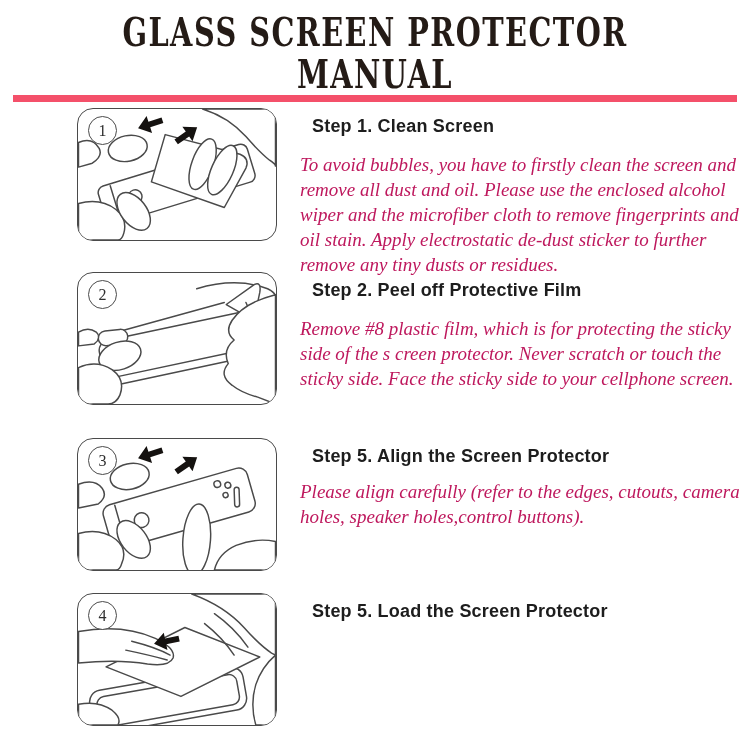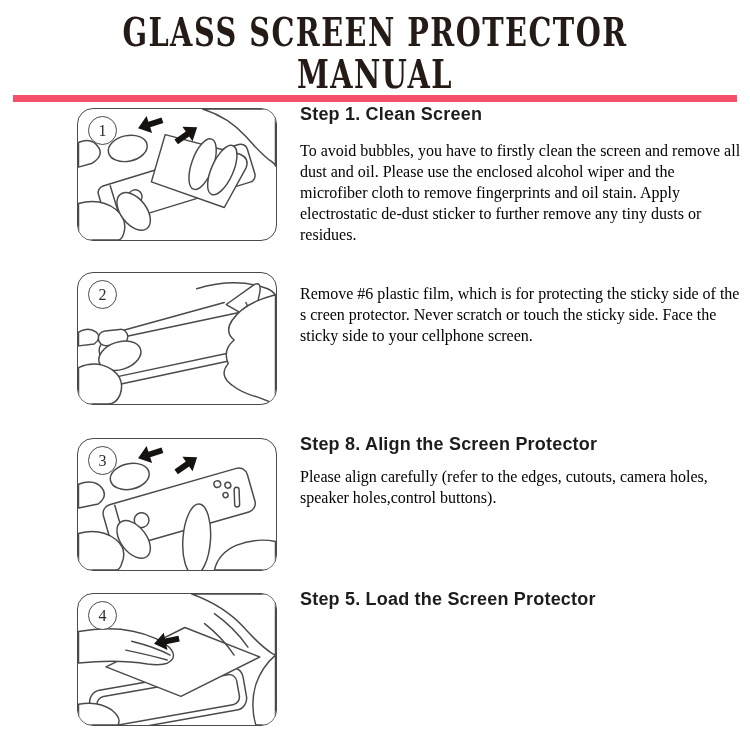--- a/index.html
+++ b/index.html
@@ -33,26 +33,26 @@
   .art .noline{fill:none;}
   .art .arr{fill:#151210;stroke:none;}
   .badge{
     position:absolute;left:10px;top:7px;width:27px;height:27px;
     border:1.6px solid #4A4A4A;border-radius:50%;
     font-family:"Liberation Serif",serif;font-size:16px;color:#2e2e2e;
     display:flex;align-items:center;justify-content:center;background:#fff;z-index:2;
   }
   .step-text{position:absolute;left:300px;top:-4px;width:444px;}
   .step-heading{
-    margin:0;font-family:"Liberation Sans",sans-serif;font-weight:700;
+    margin:12px;font-family:"Liberation Sans",sans-serif;font-weight:700;
     font-size:18px;color:#1D1D1D;letter-spacing:0.2px;
   }
   .step-body{
     margin:15px 0 0 0;font-family:"Liberation Serif",serif;
-    font-size:16px;line-height:1.32;color:#000000;
+    font-size:19px;line-height:1.32;color:#be185d;font-style:italic;
   }
   .row-3 .step-body{margin-top:11px;}
 </style>
 </head>
 <body>
 
 <div class="title-wrap">
   <div class="title-line title-line-1" style="color: rgb(36, 27, 22);">GLASS SCREEN PROTECTOR</div>
   <div class="title-line title-line-2" style="color: rgb(36, 27, 22);">MANUAL</div>
 </div>
@@ -102,21 +102,22 @@
       <path d="M150,32 L178,12 Q186,8 184,20 L178,48 Z"></path>
       <path class="noline" d="M170,30 L178,48 L186,28"></path>
       <path d="M200,22 Q168,30 156,48 Q148,60 158,68 Q146,78 152,92 Q142,104 156,114 Q166,122 182,126 L200,133 Z"></path>
       <path d="M0,60 Q10,54 18,60 Q24,66 16,72 L0,74 Z"></path>
       <rect x="20" y="58" width="30" height="15" rx="7.5" transform="rotate(-6 35 65)"></rect>
       <ellipse cx="42" cy="84" rx="22" ry="14" transform="rotate(-18 42 84)"></ellipse>
       <path d="M0,96 Q18,88 34,98 Q48,108 42,124 Q38,133 30,133 L0,133 Z"></path>
     </svg>
   </div>
   <div class="step-text">
-    <p class="step-body">Remove #6 plastic film, which is for protecting the sticky side of the s creen protector. Never scratch or touch the sticky side. Face the sticky side to your cellphone screen.</p>
+    <h2 class="step-heading">Step 2. Peel off Protective Film</h2>
+    <p class="step-body">Remove #8 plastic film, which is for protecting the sticky side of the s creen protector. Never scratch or touch the sticky side. Face the sticky side to your cellphone screen.</p>
   </div>
 </section>
 
 <section class="step-row row-3">
   <div class="figure-box">
     <span class="badge">3</span>
     <svg class="art" viewBox="0 0 200 133">
       <path d="M0,46 Q16,40 24,50 Q30,58 20,66 L0,70 Z"></path>
       <g>
         <g transform="rotate(-16 100 70)">
@@ -132,21 +133,21 @@
       <ellipse cx="52" cy="38" rx="20" ry="13" transform="rotate(-12 52 38)"></ellipse>
       <ellipse cx="120" cy="102" rx="14" ry="36" transform="rotate(4 120 102)"></ellipse>
       <path d="M200,133 L138,133 Q142,116 160,108 Q180,100 200,104 Z"></path>
       <path d="M0,96 Q22,90 38,102 Q50,112 44,126 Q42,133 38,133 L0,133 Z"></path>
       <ellipse cx="56" cy="102" rx="13" ry="22" transform="rotate(-38 56 102)"></ellipse>
       <polygon class="arr" points="0,6 14,6 14,0 26,9 14,18 14,12 0,12" transform="translate(88,20) rotate(162)"></polygon>
       <polygon class="arr" points="0,6 14,6 14,0 26,9 14,18 14,12 0,12" transform="translate(94,26) rotate(-35)"></polygon>
     </svg>
   </div>
   <div class="step-text">
-    <h2 class="step-heading">Step 8. Align the Screen Protector</h2>
+    <h2 class="step-heading">Step 5. Align the Screen Protector</h2>
     <p class="step-body">Please align carefully (refer to the edges, cutouts, camera holes, speaker holes,control buttons).</p>
   </div>
 </section>
 
 <section class="step-row row-4">
   <div class="figure-box">
     <span class="badge">4</span>
     <svg class="art" viewBox="0 0 200 133">
       <g>
         <g transform="rotate(-10 90 108)">

